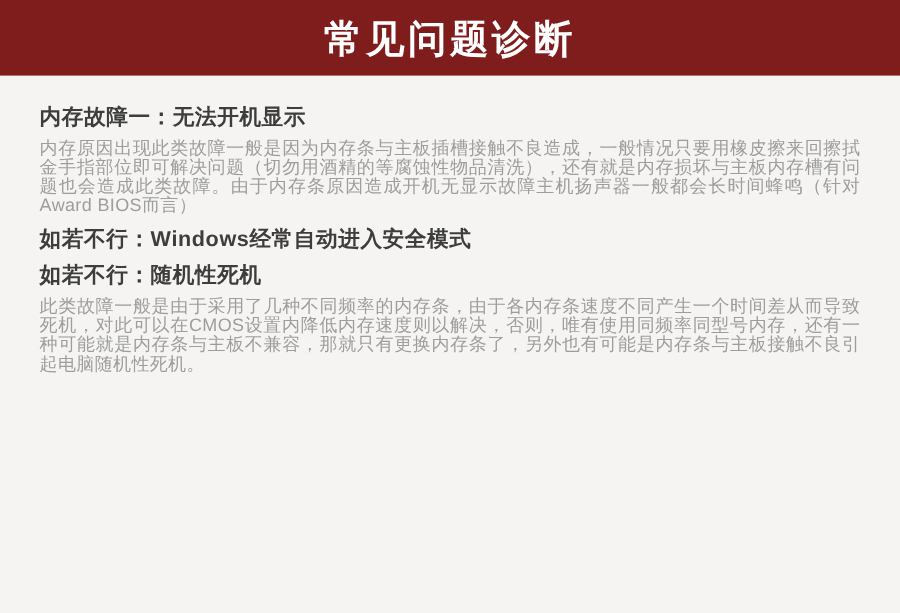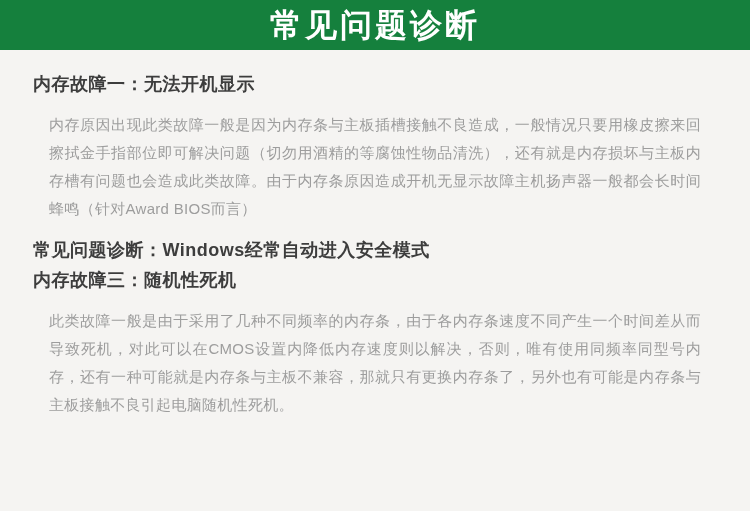--- a/index.html
+++ b/index.html
@@ -8,22 +8,22 @@
   }
   body {
     width: 750px;
     height: 511px;
     background: #f5f4f2;
     font-family: "Liberation Sans", "DejaVu Sans", sans-serif;
     overflow: hidden;
   }
   .page-header {
     width: 750px;
-    height: 50px;
-    background: #15803d;
+    height: 63px;
+    background: #7f1d1d;
     display: flex;
     align-items: center;
     justify-content: center;
   }
   .page-title {
     color: #ffffff;
     font-size: 32px;
     font-weight: bold;
     letter-spacing: 3px;
     line-height: 1;
@@ -39,42 +39,42 @@
     line-height: 22px;
     margin: 8px 0 8px 0;
     letter-spacing: 0.5px;
   }
   .section-heading.first {
     margin-top: 23px;
   }
   .section-body {
     font-size: 15px;
     color: #9d9d9d;
-    line-height: 28px;
-    margin: 16px;
+    line-height: 16px;
+    margin: 0;
     letter-spacing: 0.3px;
     text-align: justify;
   }
 </style>
 </head>
 <body>
 
 <header class="page-header">
   <h1 class="page-title">常见问题诊断</h1>
 </header>
 
 <main class="content">
 
   <section>
     <h2 class="section-heading first">内存故障一：无法开机显示</h2>
     <p class="section-body">内存原因出现此类故障一般是因为内存条与主板插槽接触不良造成，一般情况只要用橡皮擦来回擦拭金手指部位即可解决问题（切勿用酒精的等腐蚀性物品清洗），还有就是内存损坏与主板内存槽有问题也会造成此类故障。由于内存条原因造成开机无显示故障主机扬声器一般都会长时间蜂鸣（针对Award BIOS而言）</p>
   </section>
 
   <section>
-    <h2 class="section-heading">常见问题诊断：Windows经常自动进入安全模式</h2>
+    <h2 class="section-heading">如若不行：Windows经常自动进入安全模式</h2>
   </section>
 
   <section>
-    <h2 class="section-heading">内存故障三：随机性死机</h2>
+    <h2 class="section-heading">如若不行：随机性死机</h2>
     <p class="section-body">此类故障一般是由于采用了几种不同频率的内存条，由于各内存条速度不同产生一个时间差从而导致死机，对此可以在CMOS设置内降低内存速度则以解决，否则，唯有使用同频率同型号内存，还有一种可能就是内存条与主板不兼容，那就只有更换内存条了，另外也有可能是内存条与主板接触不良引起电脑随机性死机。</p>
   </section>
 
 </main>
 
 </body></html>

